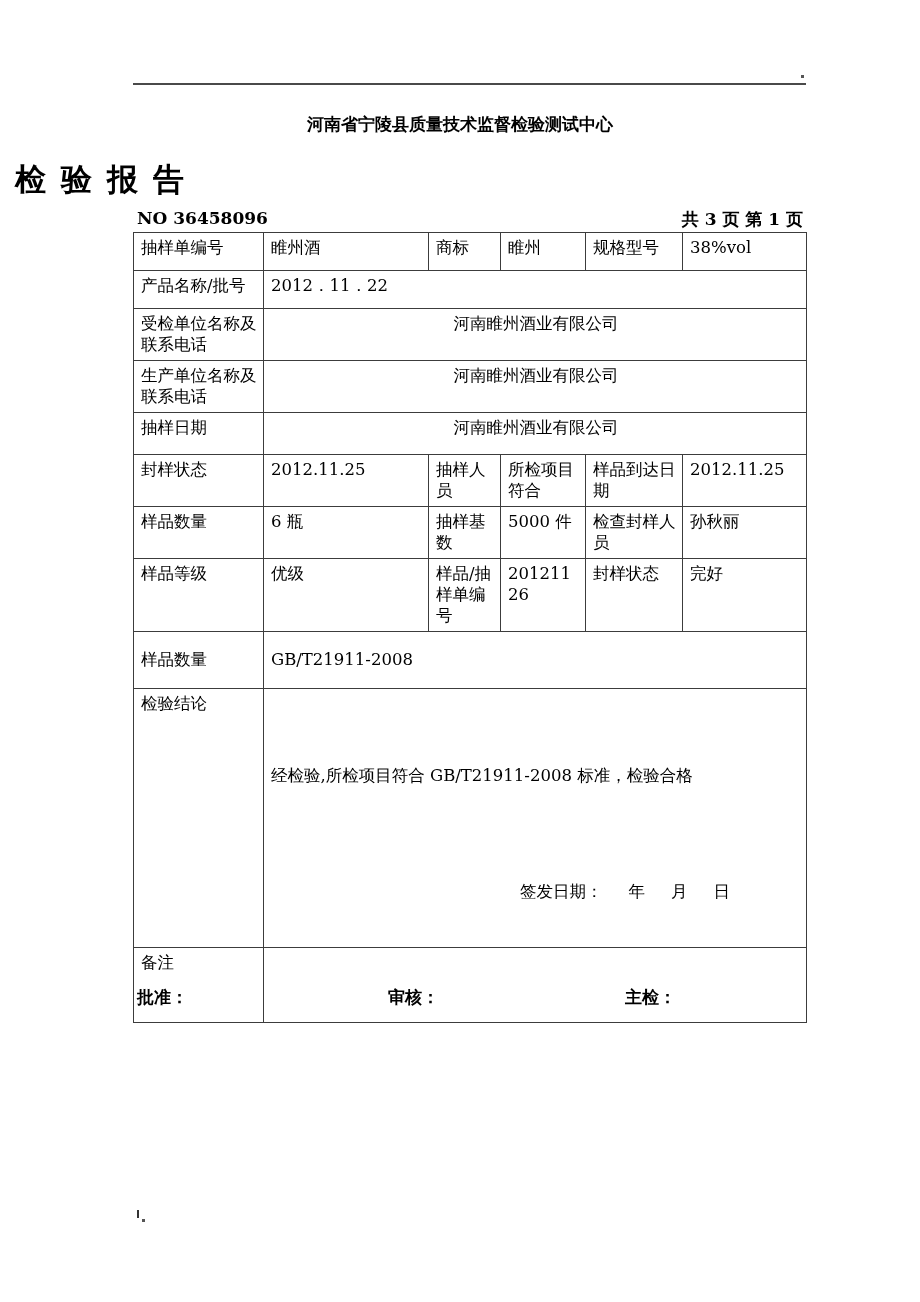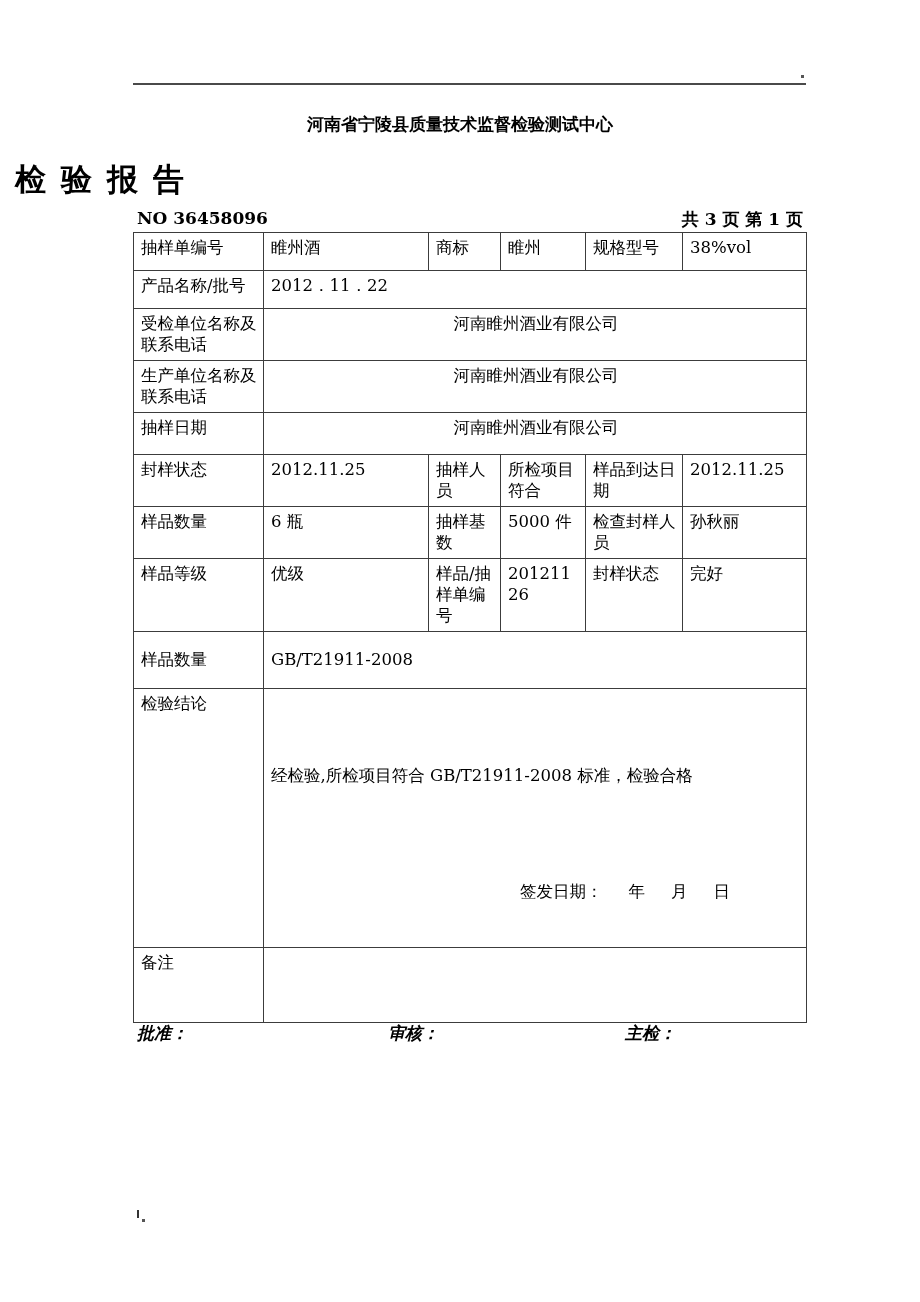--- a/index.html
+++ b/index.html
@@ -149,27 +149,26 @@
     top: 188px;
     white-space: nowrap;
     letter-spacing: 0px;
   }
   .issue-date .sp { display: inline-block; width: 26px; }
 
   
   .signrow {
     position: absolute;
     left: 137px;
-    top: 1022px;
+    top: 986px;
     width: 680px;
     height: 24px;
     font-family: "DejaVu Sans", "Liberation Sans", sans-serif;
     font-size: 17px;
     font-weight: bold;
-    font-style: italic;
   }
   .signrow span { position: absolute; top: 0; white-space: nowrap; }
   .sg1 { left: 0px; }
   .sg2 { left: 251px; }
   .sg3 { left: 488px; }
 </style>
 </head>
 <body>
 
 <div class="page">

